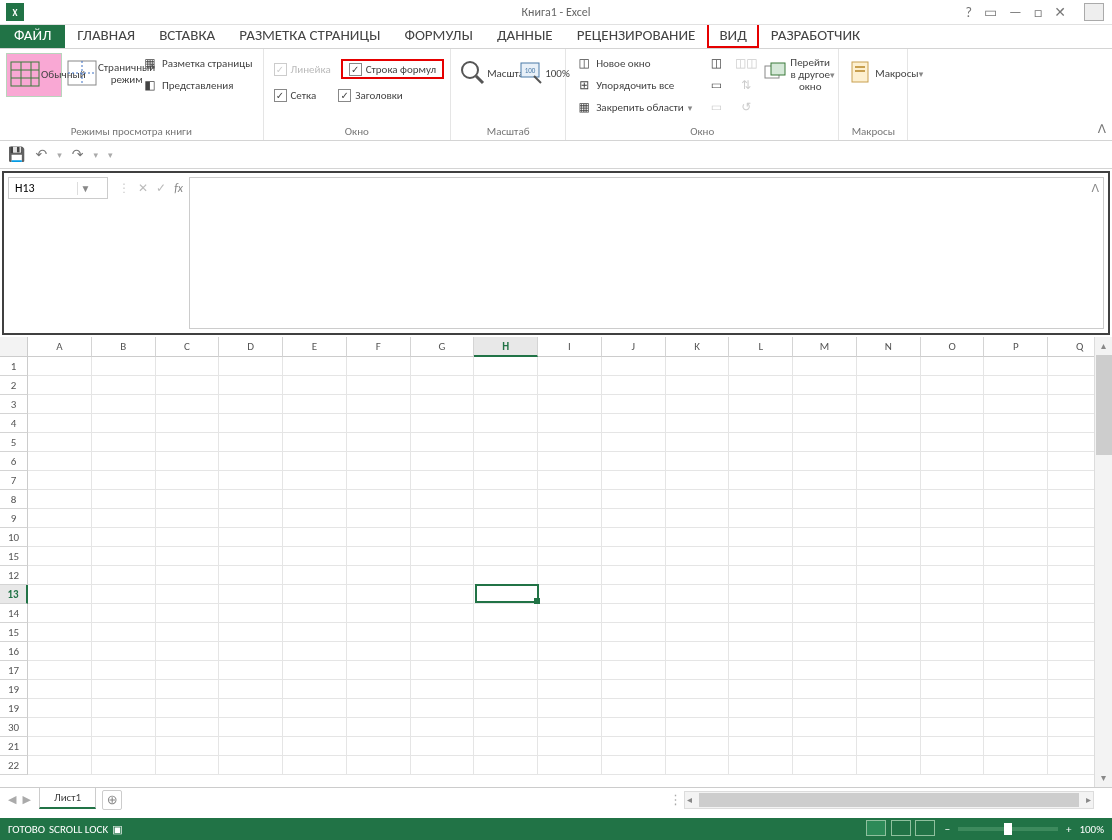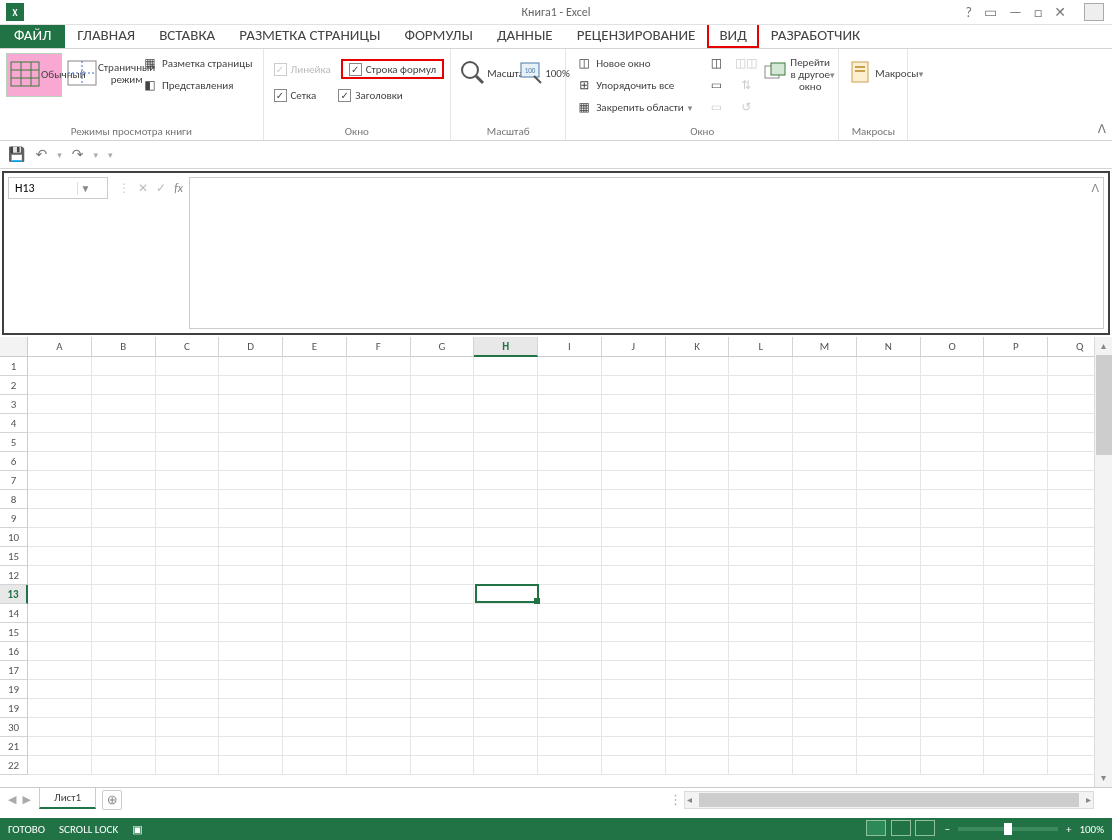--- a/index.html
+++ b/index.html
@@ -63,21 +63,21 @@
 
 .sheet-tabs { height: 24px; border-top: 1px solid #ccc; display: flex; align-items: center; position: relative; background: #fff; }
 .sheet-nav { display: flex; gap: 6px; padding: 0 8px; color: #aaa; font-size: 11px; }
 .sheet-tab { border: 1px solid #ccc; border-top: none; padding: 3px 14px; font-size: 11px; background: #fff; position: relative; top: -1px; border-bottom: 2px solid #217346; }
 .sheet-add { width: 20px; height: 20px; border: 1px solid #ccc; border-radius: 2px; margin-left: 6px; text-align: center; color: #888; line-height: 18px; font-size: 13px; }
 .hscroll { position: absolute; right: 18px; width: 410px; height: 18px; background: #f3f3f3; display: flex; align-items: center; border: 1px solid #dcdcdc; }
 .hscroll .thumb { height: 14px; width: 380px; background: #cdcdcd; margin-left: 14px; }
 .hsep { position: absolute; right: 430px; color: #aaa; font-size: 13px; }
 
 .statusbar { height: 22px; background: #217346; color: #fff; display: flex; align-items: center; font-size: 11px; padding: 0 8px; position: absolute; bottom: 0; left: 0; right: 0; }
-.statusbar .left { display: flex; gap: 14px; align-items: center; }
+.statusbar .left { display: flex; gap: 4px; align-items: center; }
 .statusbar .right { margin-left: auto; display: flex; align-items: center; gap: 8px; }
 .view-btns span { display: inline-block; width: 20px; height: 16px; border: 1px solid #8fc09e; margin: 0 1px; }
 .zoom-slider { width: 100px; height: 4px; background: #3d8a5d; position: relative; }
 .zoom-slider .knob { width: 8px; height: 12px; background: #fff; position: absolute; left: 46px; top: -4px; }
 .grid-icon-svg { width:32px; height:28px; }
 </style>
 </head>
 <body>
 
 <div class="titlebar">

